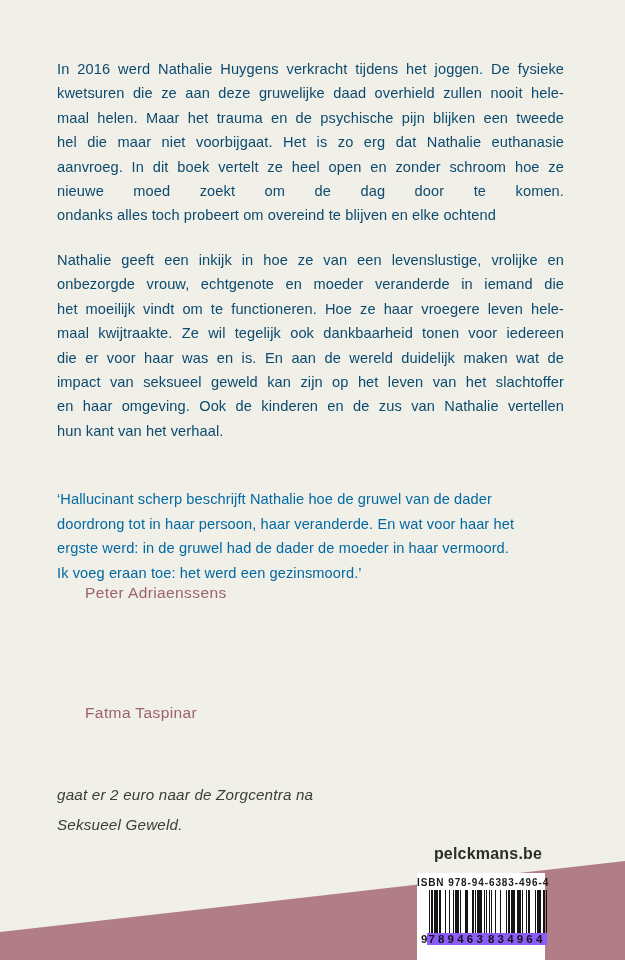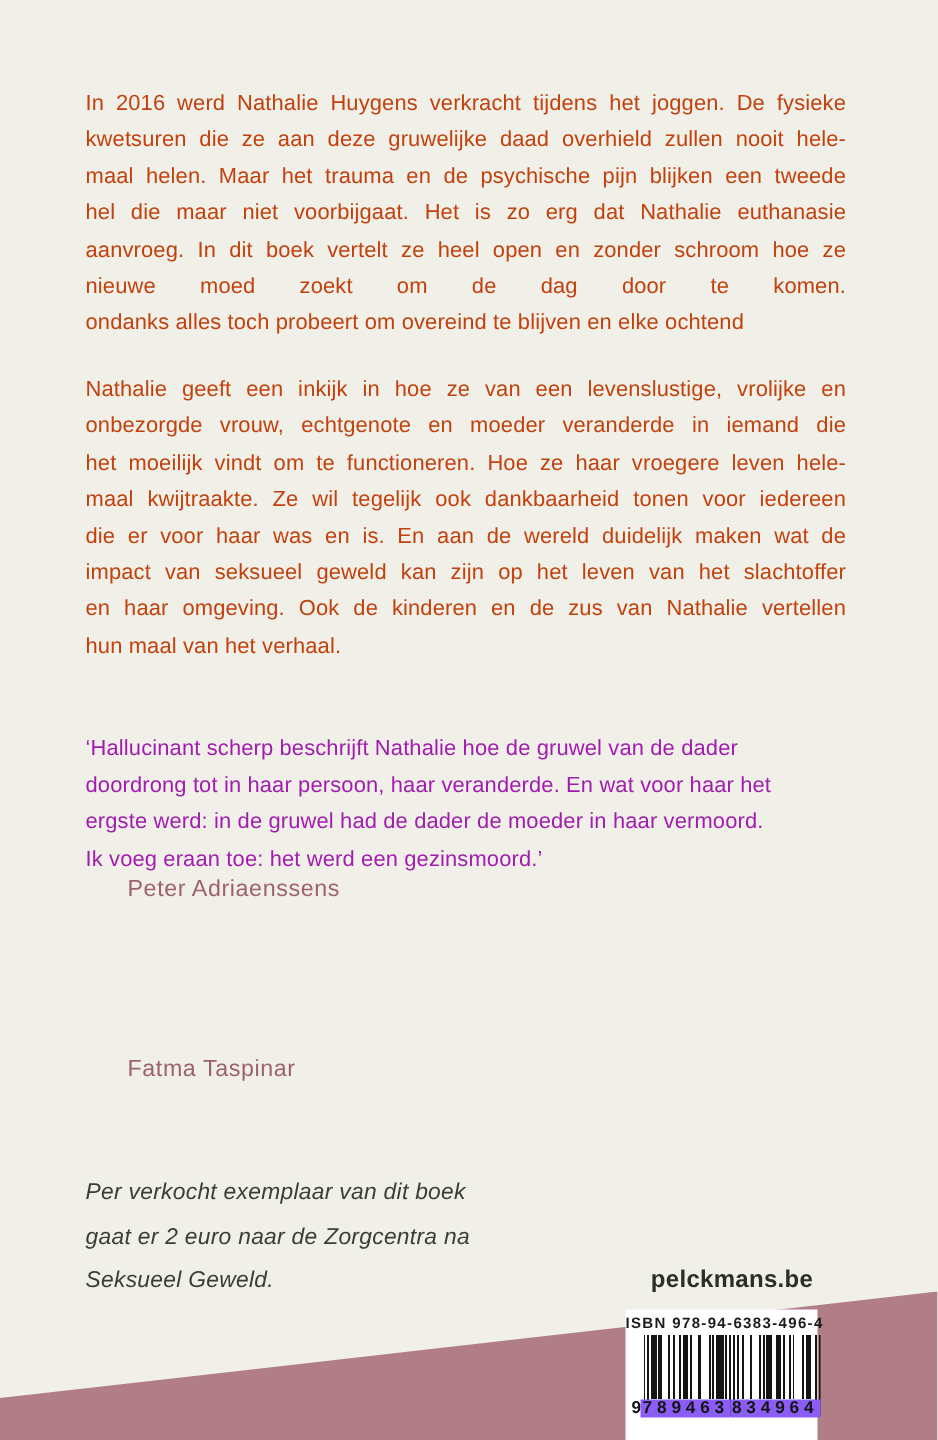--- a/index.html
+++ b/index.html
@@ -6,25 +6,25 @@
   body {
     width: 625px; height: 960px;
     background: #f0efe8;
     font-family: "Liberation Sans", sans-serif;
     overflow: hidden; position: relative;
   }
   .cover { position: absolute; inset: 0; width: 625px; height: 960px; }
 
   .textblock { position: absolute; left: 57px; width: 507px; }
 
-  .para { color: #c2410c; font-size: 14.6px; line-height: 24.4px; letter-spacing: 0.1px; }
+  .para { color: #0c4a6e; font-size: 14.6px; line-height: 24.4px; letter-spacing: 0.1px; }
   .para .line { text-align: justify; text-align-last: justify; white-space: normal; }
   .para .line:last-child { text-align-last: left; }
 
-  .quote { color: #a21caf; font-size: 14.6px; line-height: 24.6px; letter-spacing: 0.1px; }
+  .quote { color: #0369a1; font-size: 14.6px; line-height: 24.6px; letter-spacing: 0.1px; }
   .quote .line { text-align: left; }
 
   .author {
     color: #9e6170; font-weight: normal; font-size: 15.5px;
     letter-spacing: 0.4px; padding-left: 28px;
   }
 
   .note { color: #3b3d37; font-style: italic; font-size: 15.2px; line-height: 29.6px; letter-spacing: 0.2px; }
   .note .line { text-align: left; }
 
@@ -72,37 +72,36 @@
     </div>
 
   <div class="textblock para" style="top:248px">
       <div class="line">Nathalie geeft een inkijk in hoe ze van een levenslustige, vrolijke en</div>
       <div class="line">onbezorgde vrouw, echtgenote en moeder veranderde in iemand die</div>
       <div class="line">het moeilijk vindt om te functioneren. Hoe ze haar vroegere leven hele-</div>
       <div class="line">maal kwijtraakte. Ze wil tegelijk ook dankbaarheid tonen voor iedereen</div>
       <div class="line">die er voor haar was en is. En aan de wereld duidelijk maken wat de</div>
       <div class="line">impact van seksueel geweld kan zijn op het leven van het slachtoffer</div>
       <div class="line">en haar omgeving. Ook de kinderen en de zus van Nathalie vertellen</div>
-      <div class="line">hun maal van het verhaal.</div>
+      <div class="line">hun kant van het verhaal.</div>
     </div>
 
   <div class="textblock quote" style="top:487px">
       <div class="line">‘Hallucinant scherp beschrijft Nathalie hoe de gruwel van de dader</div>
       <div class="line">doordrong tot in haar persoon, haar veranderde. En wat voor haar het</div>
       <div class="line">ergste werd: in de gruwel had de dader de moeder in haar vermoord.</div>
       <div class="line">Ik voeg eraan toe: het werd een gezinsmoord.’</div>
     </div>
 
   <div class="textblock author" style="top:584px">Peter Adriaenssens</div>
 
 
   <div class="textblock author" style="top:704px">Fatma Taspinar</div>
 
   <div class="textblock note" style="top:780px">
-      <div class="line">Per verkocht exemplaar van dit boek</div>
       <div class="line">gaat er 2 euro naar de Zorgcentra na</div>
       <div class="line">Seksueel Geweld.</div>
     </div>
 
   <svg class="triangle" width="625" height="99" viewBox="0 0 625 99" aria-hidden="true">
     <polygon points="0,71 625,0 625,99 0,99"></polygon>
   </svg>
 
   <div class="publisher-label">pelckmans.be</div>
 

